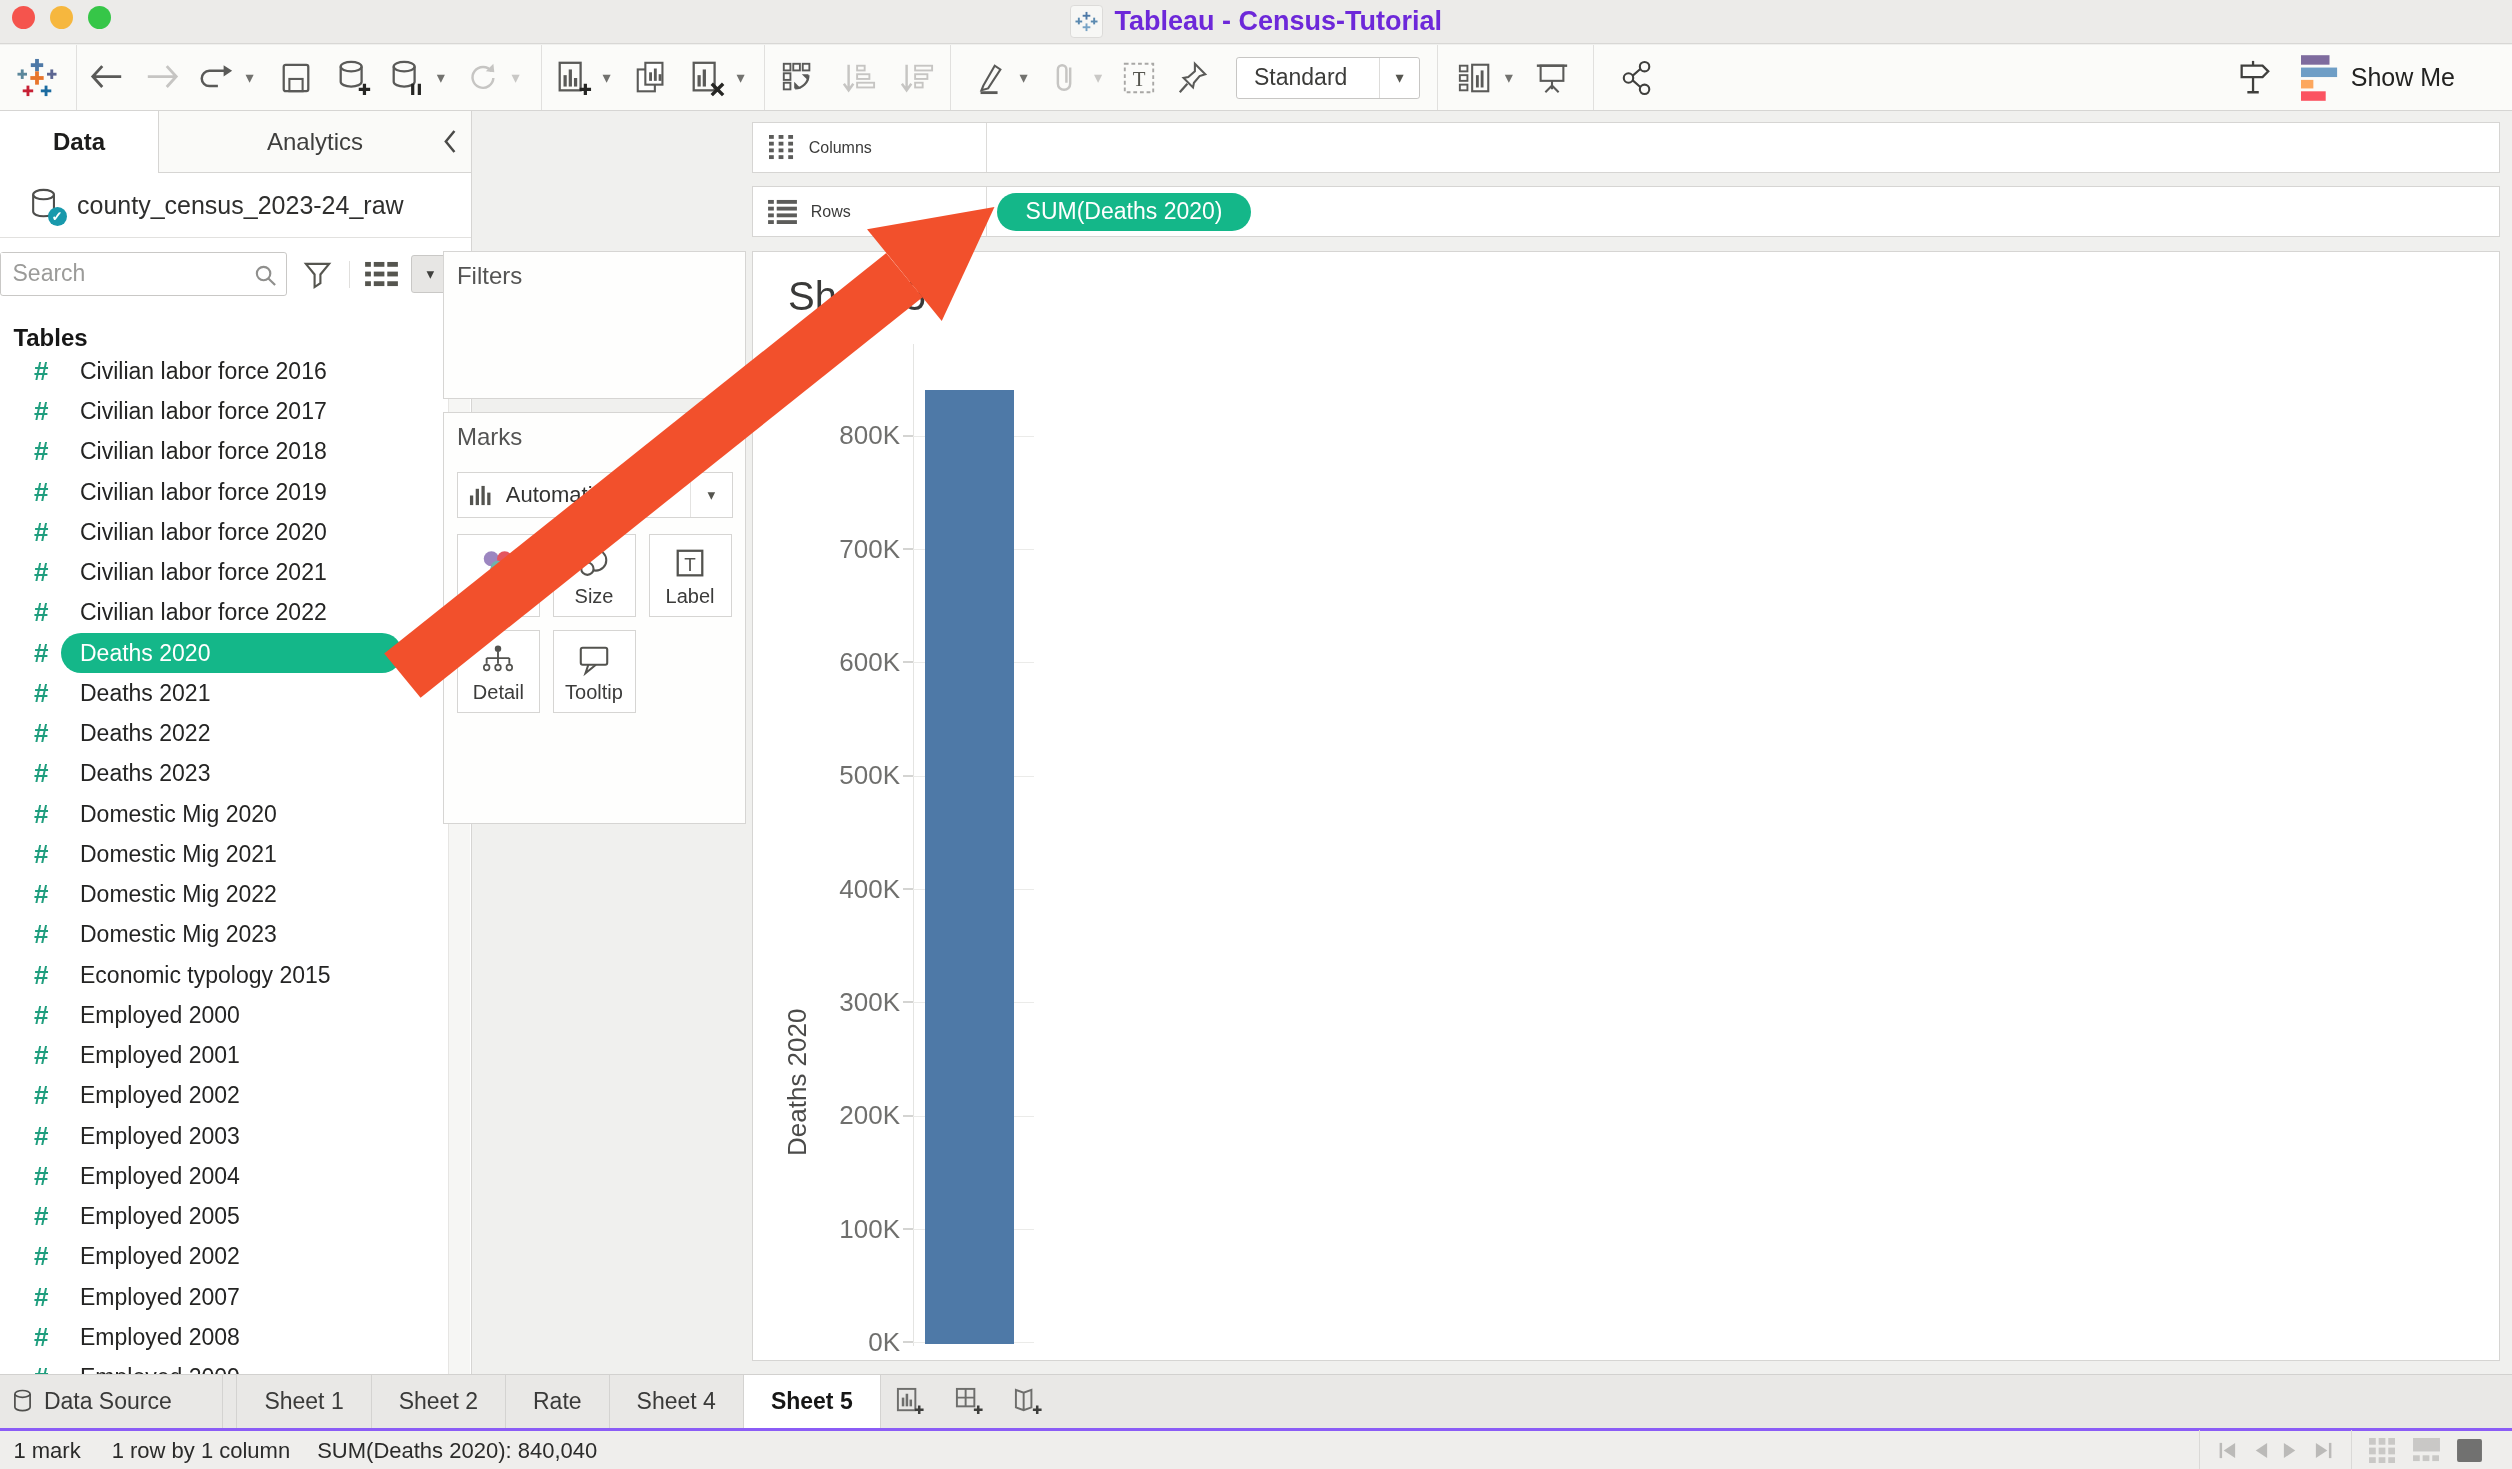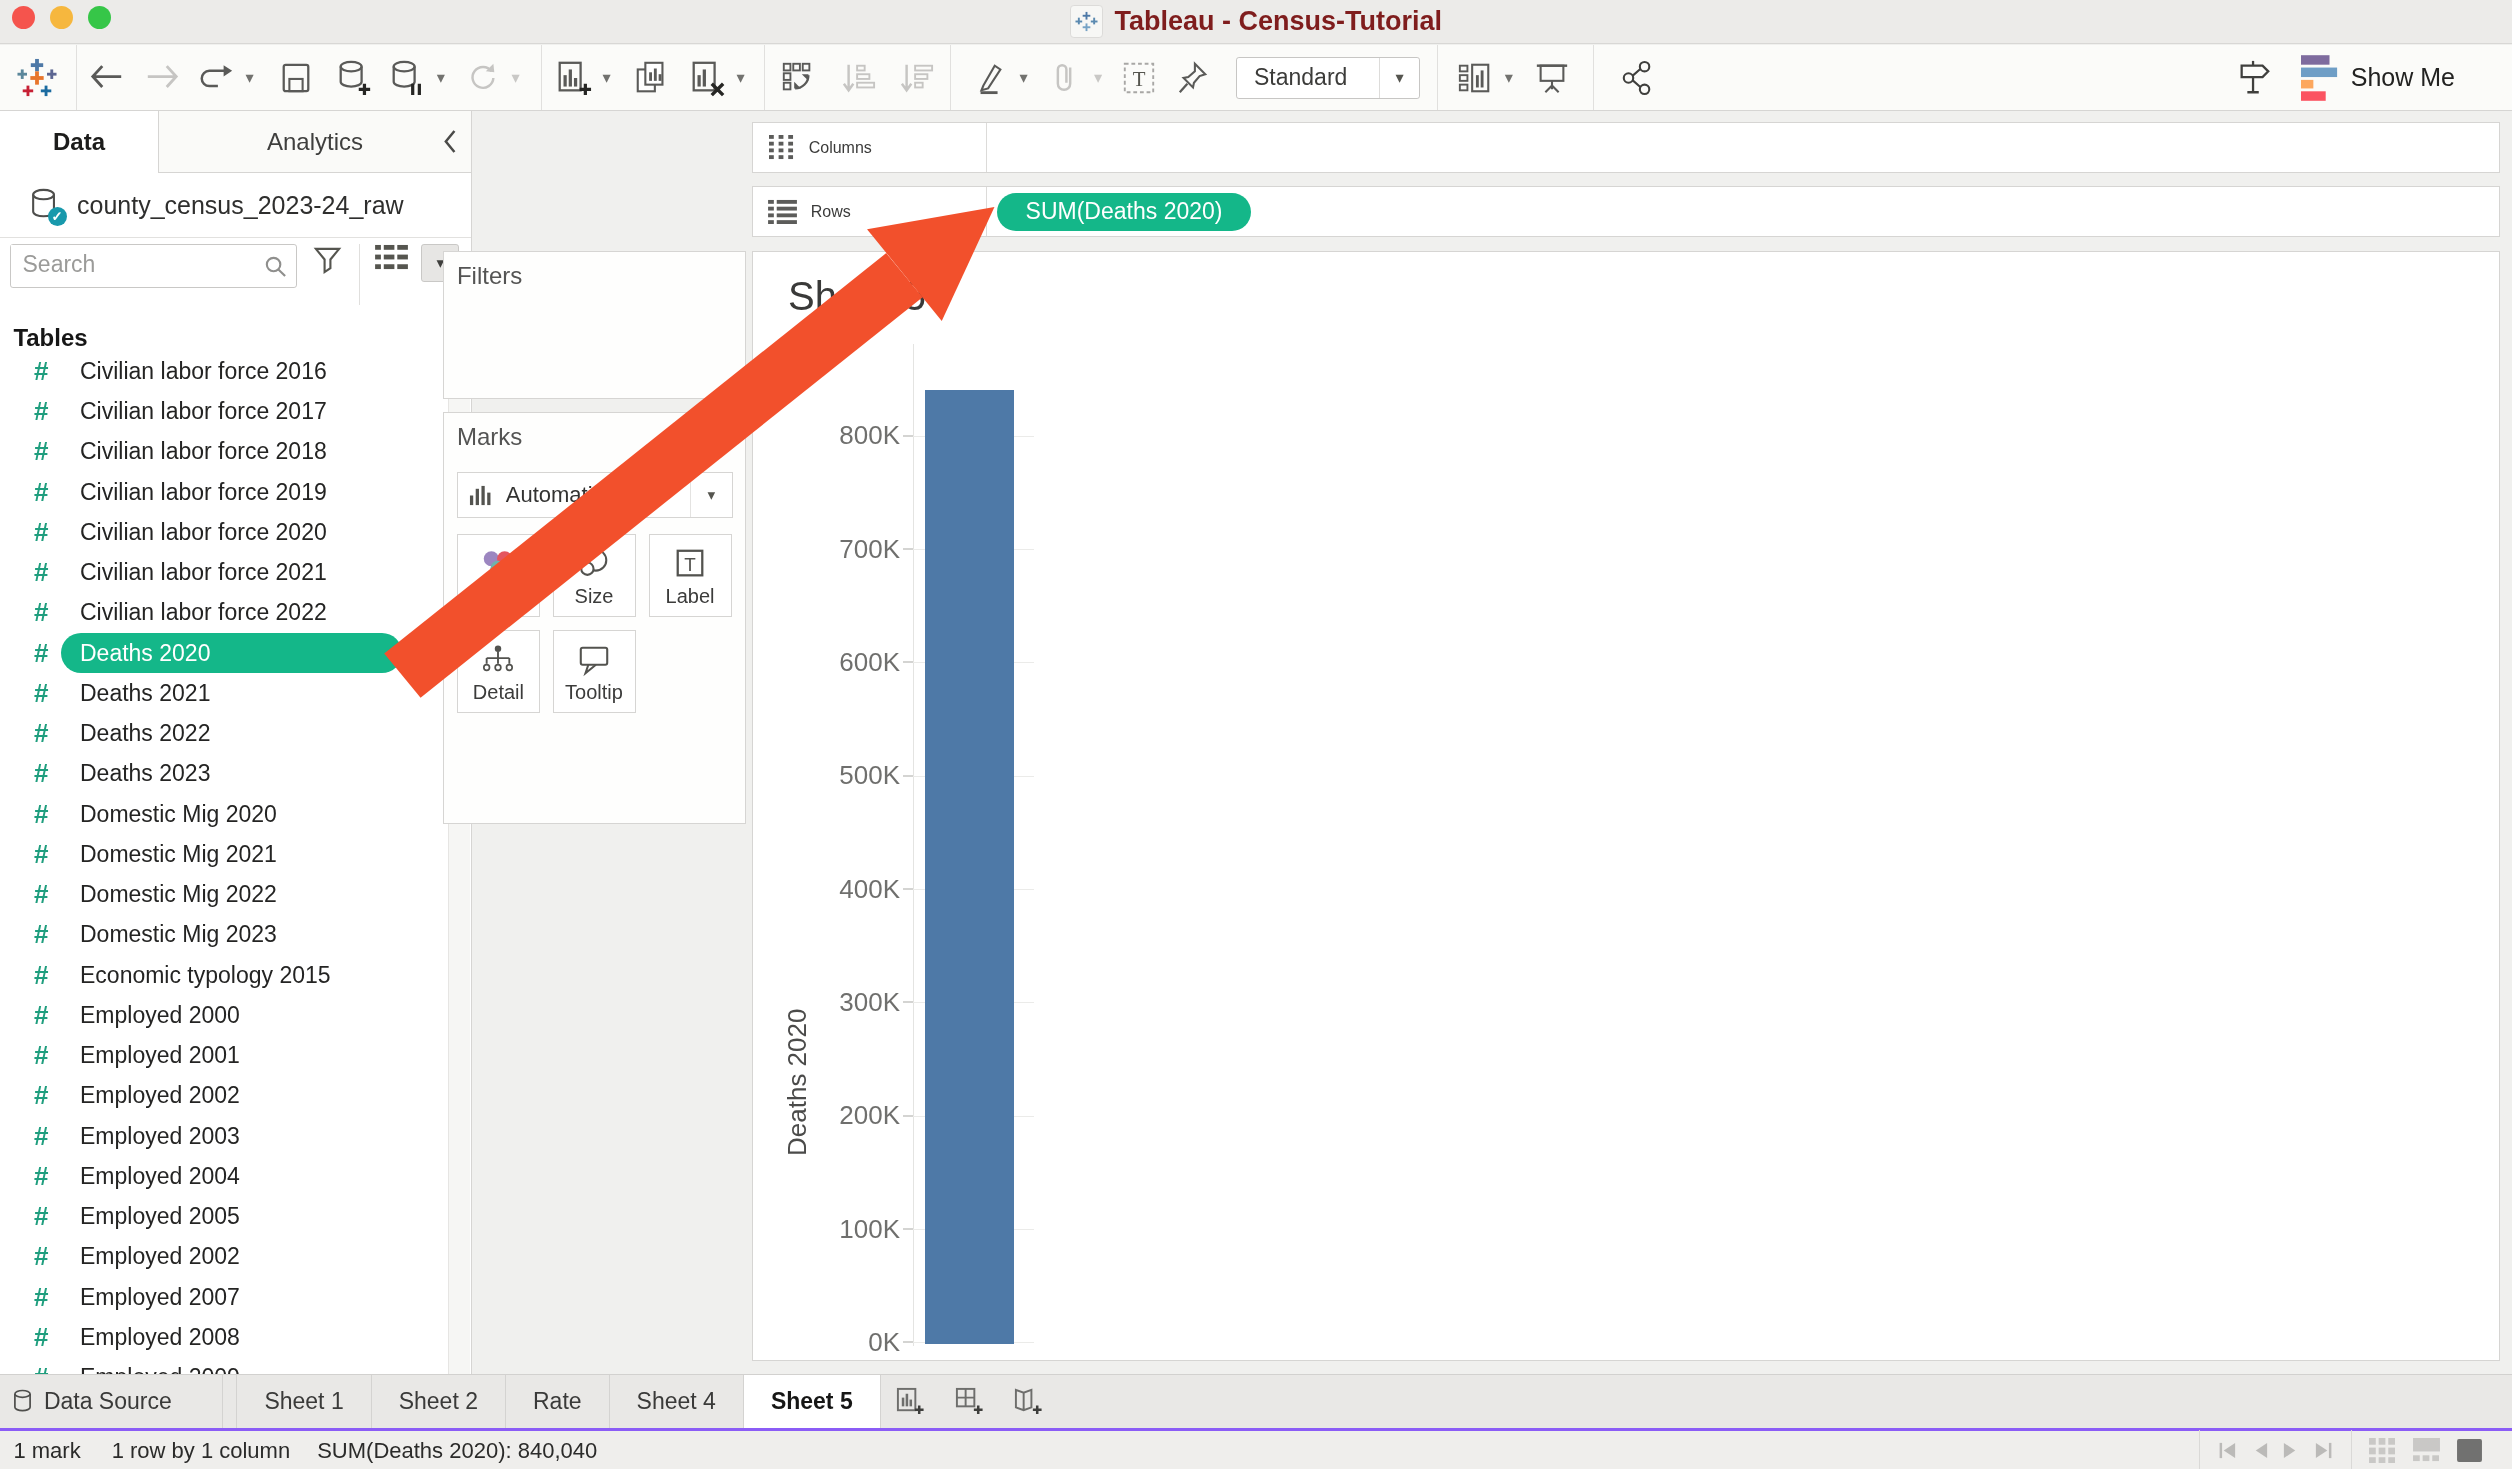--- a/index.html
+++ b/index.html
@@ -8,21 +8,21 @@
          font-family:"Liberation Sans", sans-serif; color:#2b2b2a; }
   svg { display:block; }
 
   
   #titlebar { position:absolute; left:0; top:0; width:2512px; height:44px;
               background:#ecebe9; border-bottom:1px solid #d8d7d5; }
   .tl { position:absolute; top:5.7px; width:23px; height:23px; border-radius:50%; }
   .tl.red{ left:11.5px; background:#f5544d; } .tl.yellow{ left:50px; background:#f6b73e; }
   .tl.green{ left:88px; background:#36c648; }
   .title-center { height:100%; display:flex; align-items:center; justify-content:center;
-                  gap:11.5px; font-size:27px; font-weight:bold; color:#7f1d1d; }
+                  gap:11.5px; font-size:27px; font-weight:bold; color:#6d28d9; }
   .appicon { width:33px; height:33px; background:#f7f7f5; border:1px solid #dcdbd9;
              border-radius:3.8px; display:flex; align-items:center; justify-content:center; }
 
   
   #toolbar { position:absolute; left:0; top:45px; width:2512px; height:66px;
              background:#fbfbf9; border-bottom:1px solid #d6d5d3;
              display:flex; align-items:center; }
   .tbtn { width:44px; height:54px; display:flex; align-items:center; justify-content:center; flex:none; }
   .caret { width:23px; text-align:center; color:#72726f; font-size:16.3px; flex:none; }
   .caret.dis { color:#c9c8c6; }
@@ -43,21 +43,21 @@
               font-size:24px; font-weight:bold; color:#1c1c1b; background:#fff; }
   .tab-analytics { flex:1; position:relative; display:flex; align-items:center; justify-content:center;
               font-size:24px; color:#3f3f3e; background:#fafaf8;
               border-left:1px solid #d6d5d3; border-bottom:1px solid #d6d5d3; }
   .collapse-chevron { position:absolute; right:13.4px; top:17px; }
   .dp-source { height:65px; border-bottom:1px solid #e2e1df; display:flex; align-items:center;
                padding-left:29px; gap:17px; font-size:25px; color:#2f2f2e; }
   .dsicon { position:relative; }
   .dscheck { position:absolute; right:-6.7px; bottom:-3.8px; width:19px; height:19px; border-radius:50%;
              background:#1899ac; color:#fff; font-size:13.4px; line-height:19px; text-align:center; font-weight:bold; }
-  .dp-search { height:61px; display:flex; padding-left:10px; margin-top:5.7px; }
+  .dp-search { height:61px; display:flex; align-items:center; padding-left:0; margin-top:5.7px; }
   .searchbox { position:relative; width:287px; height:44px; border:1px solid #c9c8c6; border-radius:2.9px; background:#fff; }
   .searchbox input { width:240px; height:40px; border:none; outline:none; padding-left:11.5px;
                      font-size:23px; font-family:"Liberation Sans",sans-serif; color:#444; }
   .searchbox input::placeholder { color:#9b9b99; }
   .searchbox svg { position:absolute; right:7.7px; top:9.6px; }
   .dp-ico { margin-left:15.3px; }
   .dd-btn { margin-left:13.4px; width:38px; height:38px; background:#e7e6e4; border:1px solid #c9c8c6;
             border-radius:2.9px; display:flex; align-items:center; justify-content:center;
             color:#3f3f3d; font-size:15.3px; }
   .dp-tables-header { margin:19px 0 0 13.4px; font-size:24px; font-weight:bold; color:#161616; }

